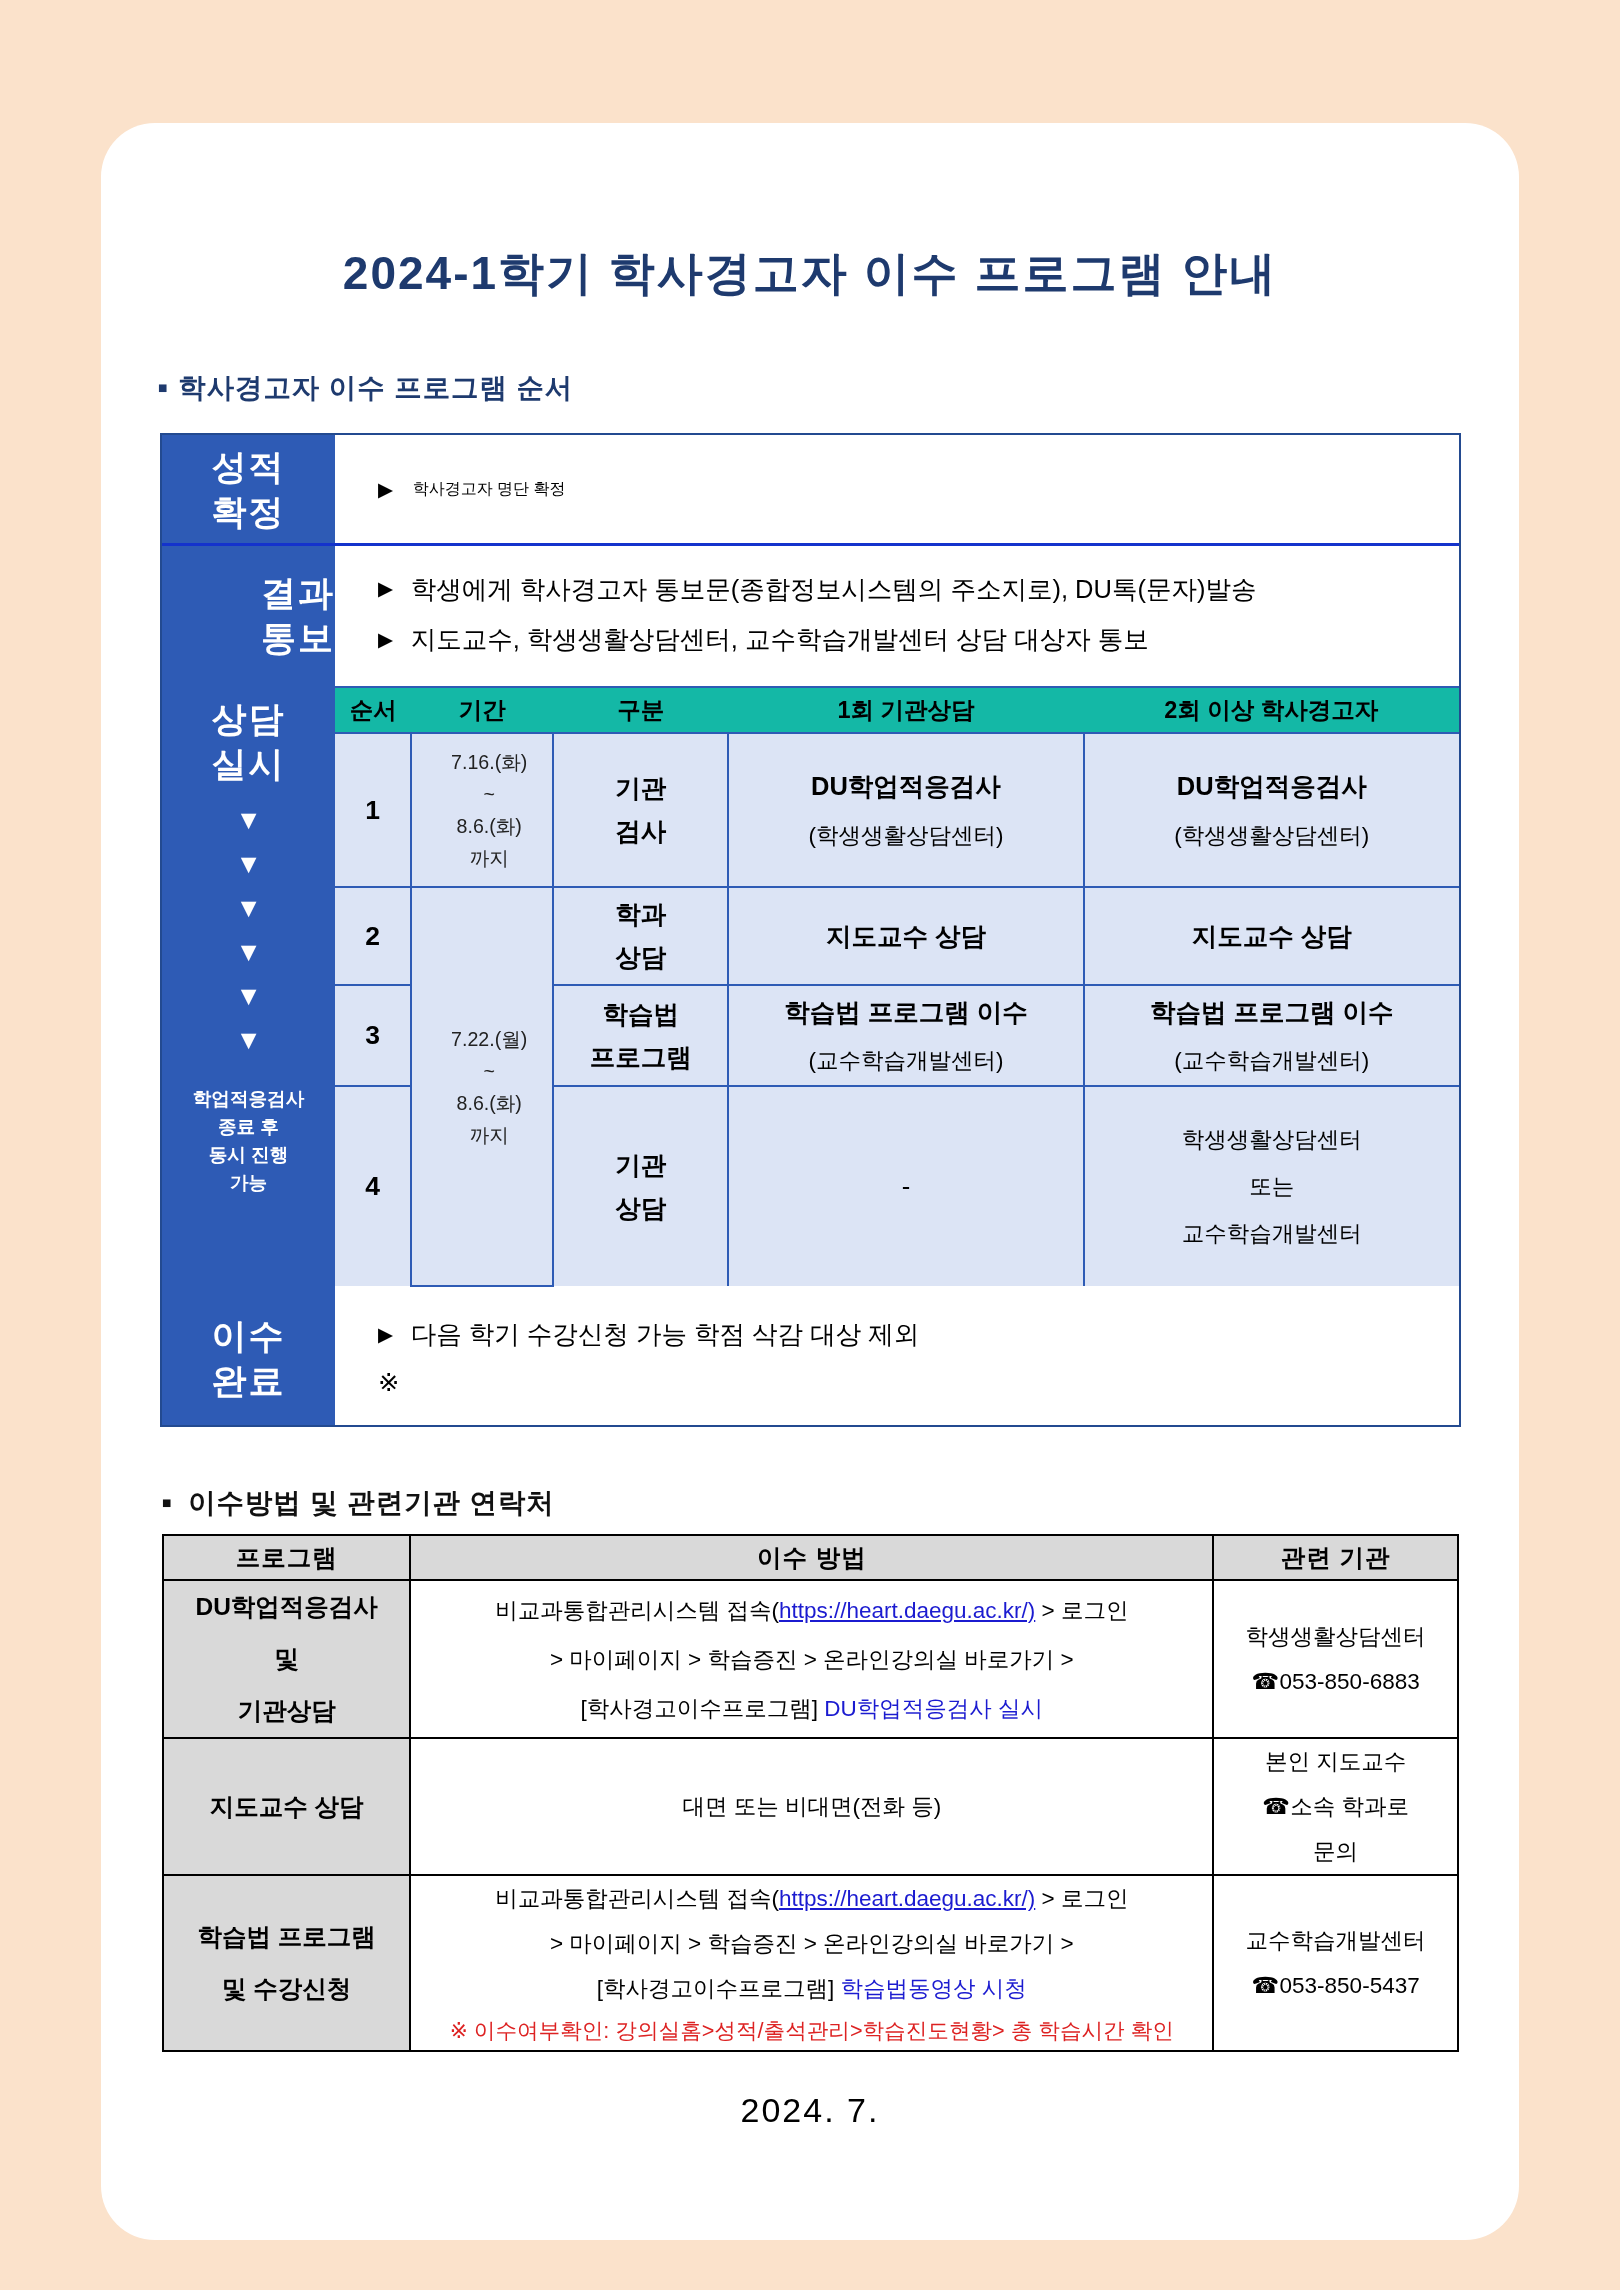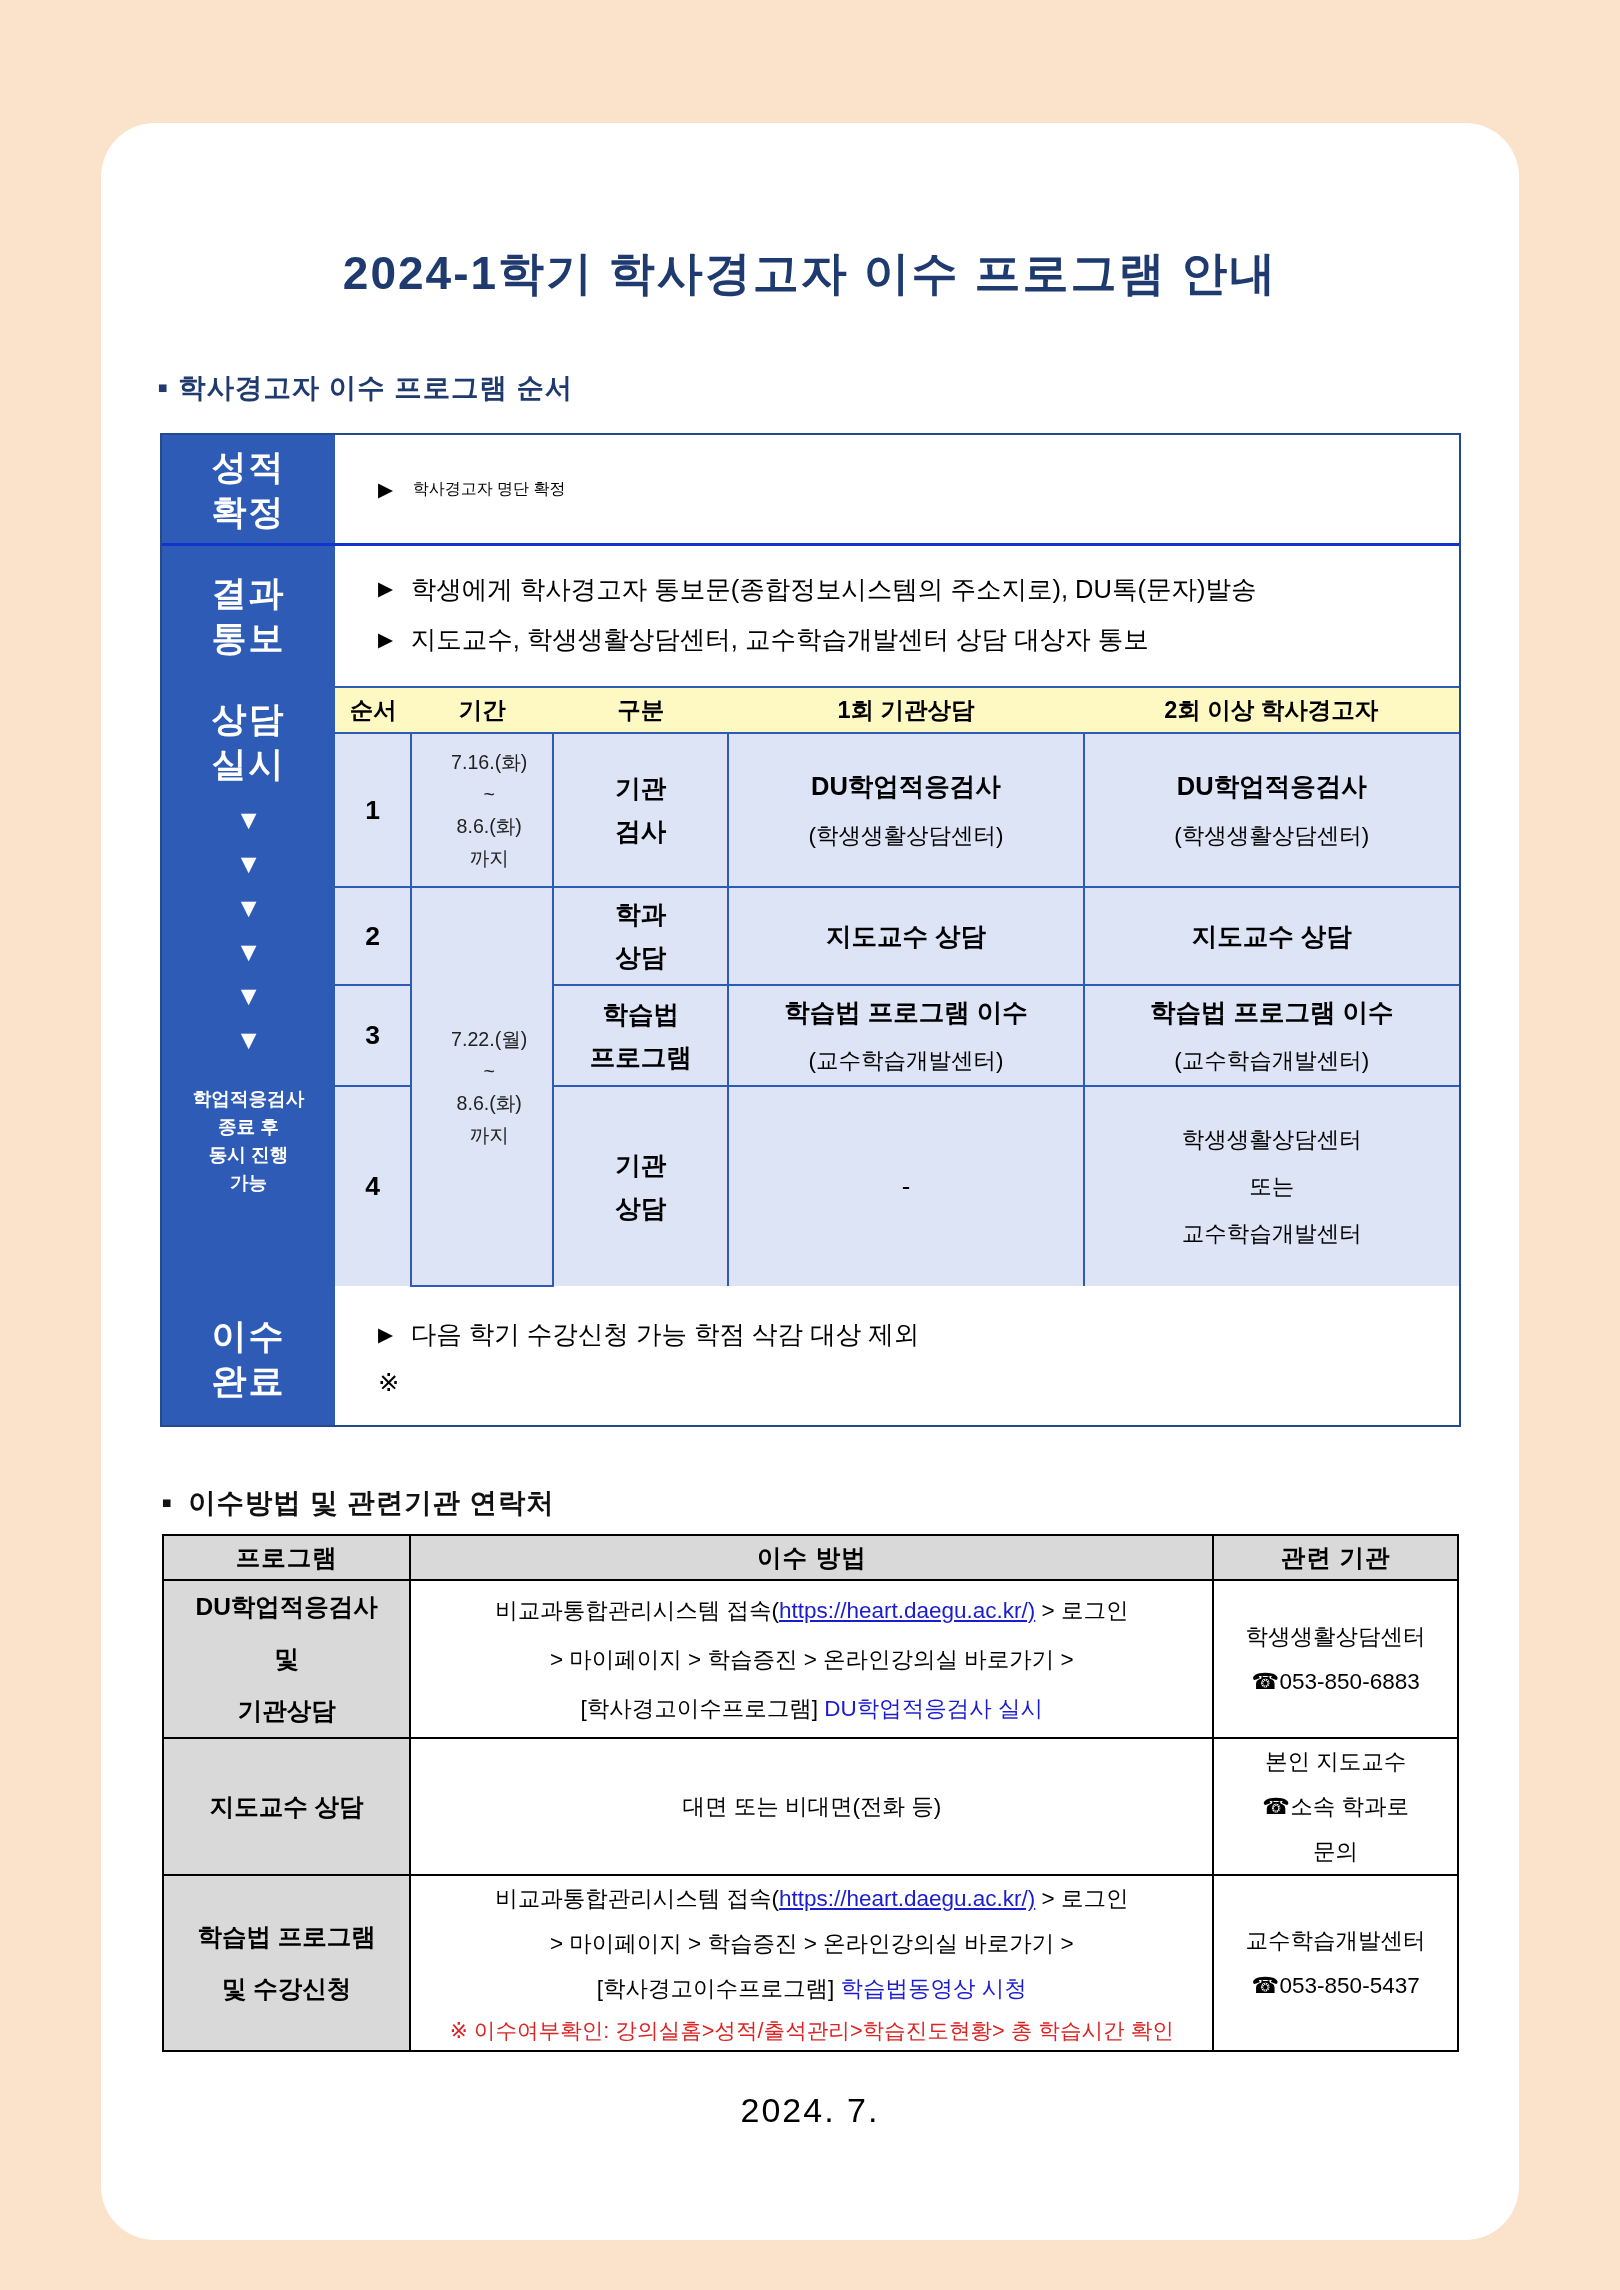--- a/index.html
+++ b/index.html
@@ -38,21 +38,21 @@
     display:flex;box-sizing:border-box;
   }
   .flow-sidebar{
     width:173px;flex:0 0 173px;background:#2e5bb5;
     color:#fff;display:flex;flex-direction:column;
     position:relative;
   }
   .sb-sec{display:flex;flex-direction:column;align-items:center;justify-content:center;}
   .sb-sec .sb-label{font-size:35px;font-weight:bold;line-height:45px;text-align:center;letter-spacing:2px;}
   .sb-1{height:108px;}
-  .sb-2{height:143px;}
+  .sb-2{height:143px;align-items:flex-end;}
   .sb-3{height:604px;justify-content:flex-start;padding-top:9.8px;box-sizing:border-box;}
   .sb-4{flex:1;}
   .sb-arrows{display:flex;flex-direction:column;align-items:center;margin-top:11.8px;}
   .sb-arrows .tri{font-size:26.5px;line-height:44px;color:#fff;}
   .sb-note{margin-top:23.5px;text-align:center;font-size:18.6px;font-weight:bold;line-height:28px;}
   .flow-divider{
     position:absolute;left:0;right:0;top:108px;height:2.9px;
     background:#1433cc;z-index:6;
   }
   .flow-content{flex:1;display:flex;flex-direction:column;min-width:0;}
@@ -62,21 +62,21 @@
   .fc-4{flex:1;display:flex;flex-direction:column;justify-content:center;gap:17.6px;padding-left:43px;}
   .b-line{display:flex;align-items:center;gap:17.6px;font-size:25.5px;color:#000;}
   .b-line .bullet{font-size:19.6px;line-height:1;}
   .b-line .bullet.big{font-size:25.5px;}
   
   .fc-3{height:601px;}
   table.sched{
     width:100%;height:100%;border-collapse:collapse;table-layout:fixed;
   }
   table.sched th{
-    background:#fef9c3;font-size:23.5px;font-weight:bold;color:#000;
+    background:#14b8a6;font-size:23.5px;font-weight:bold;color:#000;
     border-top:2px solid #2e5bb5;border-bottom:2.9px solid #2e5bb5;
     height:44px;padding:0;
   }
   table.sched td{
     background:#dce4f5;border:2px solid #2e5bb5;border-top-width:2.9px;
     text-align:center;vertical-align:middle;padding:0;
   }
   table.sched td:first-child{border-left:none;}
   table.sched td:last-child{border-right:none;}
   table.sched tr:last-child td{border-bottom:none;}

